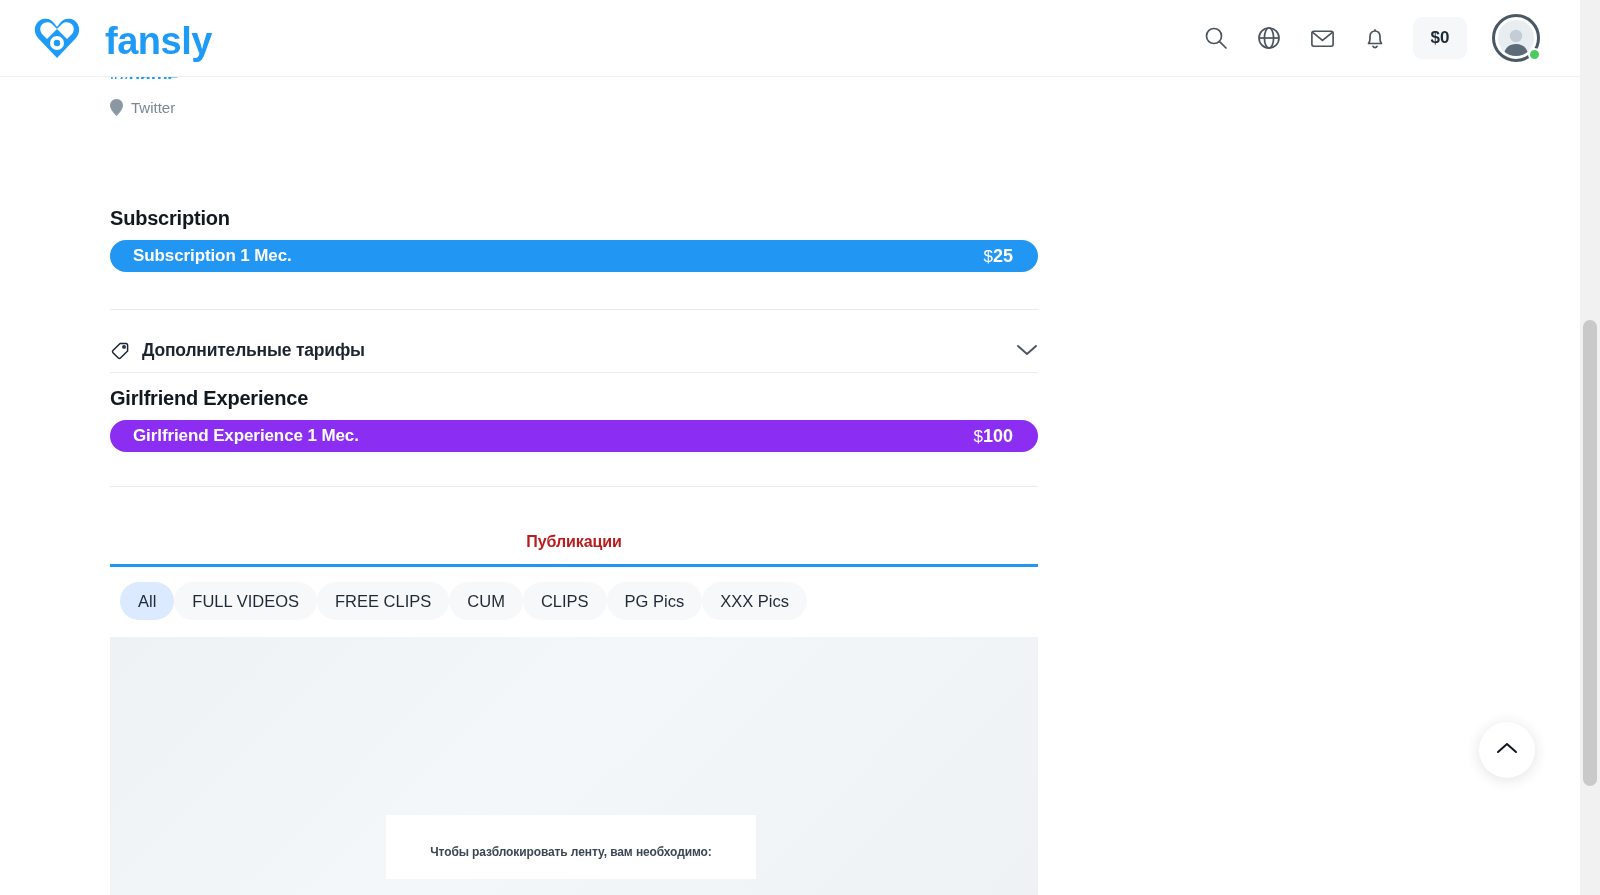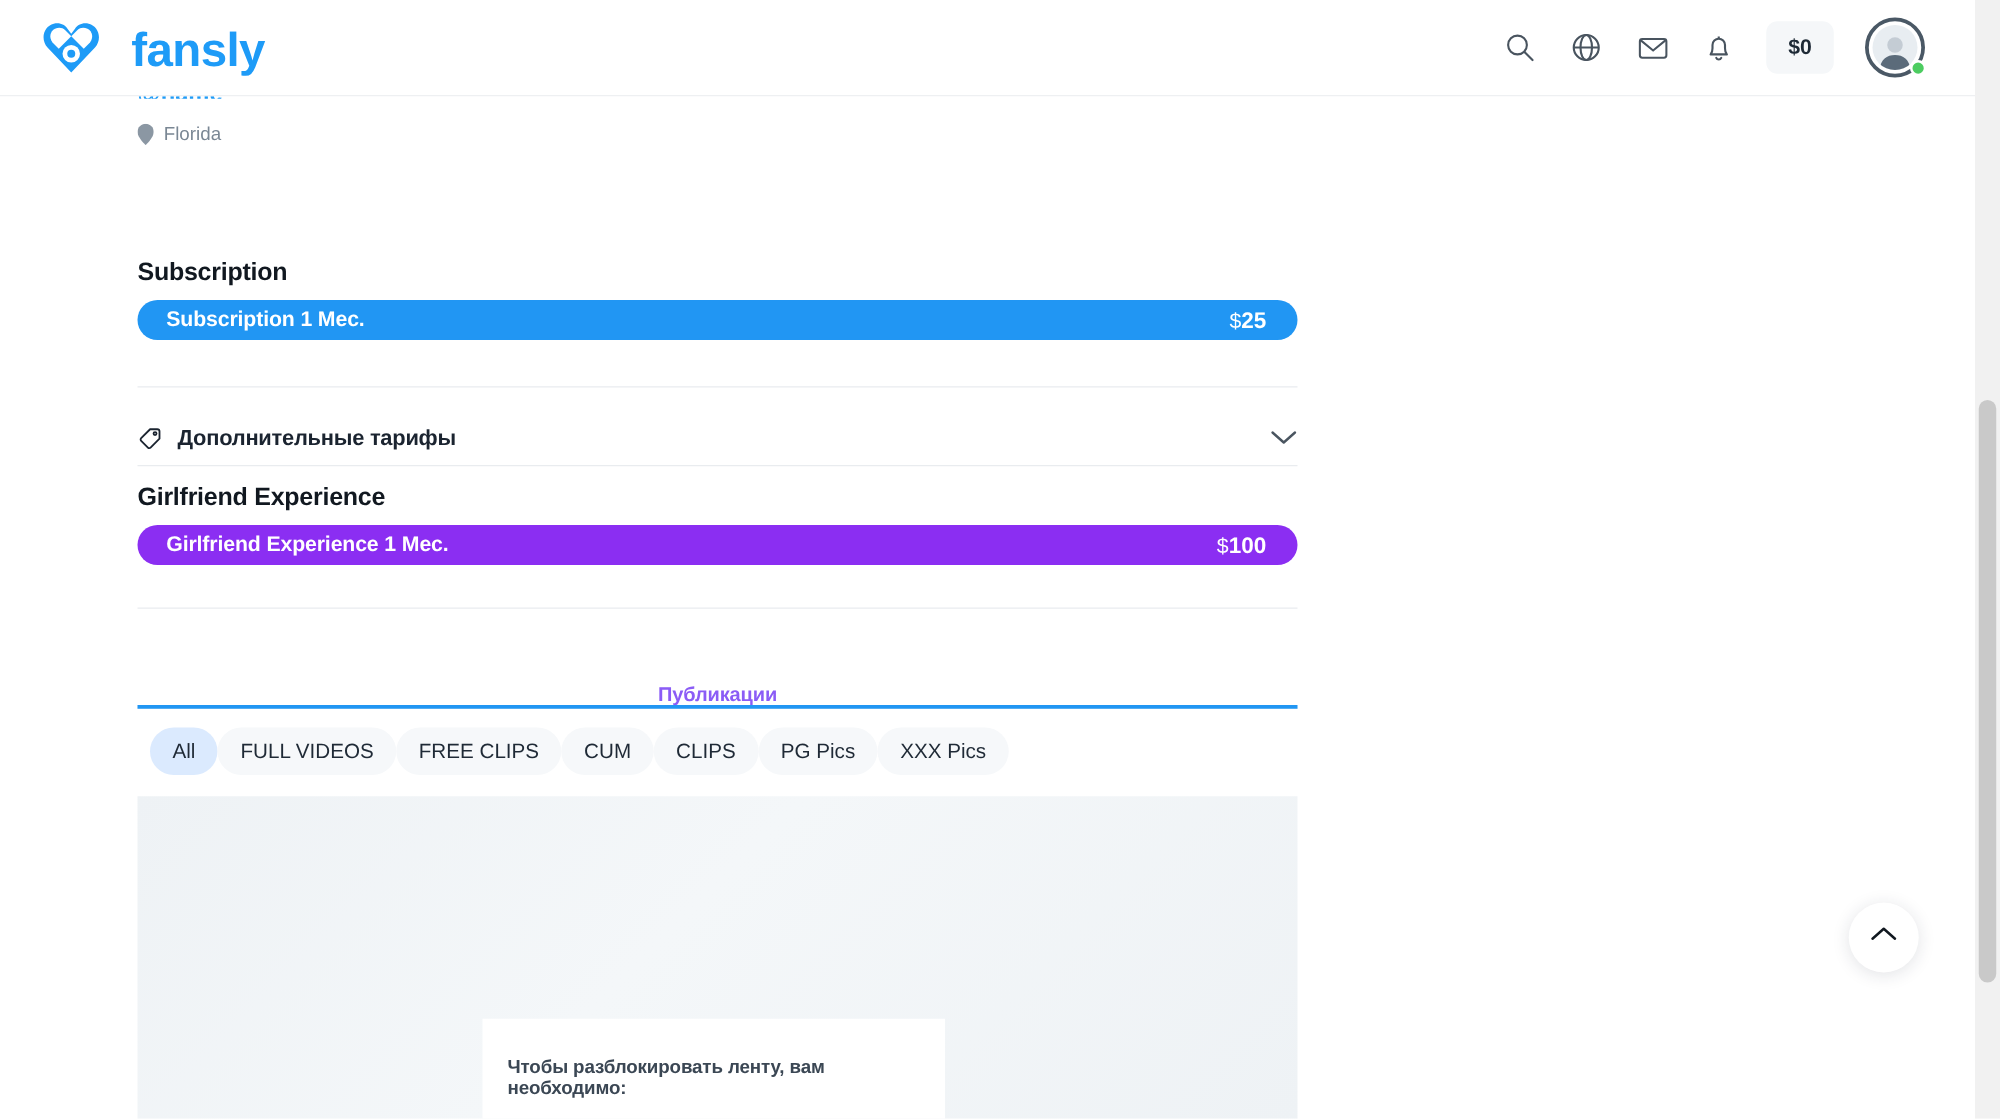--- a/index.html
+++ b/index.html
@@ -165,21 +165,21 @@
     display: flex;
     border-bottom: 1px solid #e9ecef;
   }
   .tab {
     flex: 1 1 0;
     display: flex; align-items: center; justify-content: center;
     font-size: 16px; font-weight: 700; color: #3b4754;
     cursor: pointer; position: relative;
     letter-spacing: -0.1px;
   }
-  .tab.active { color: #8b5cf6; align-items: flex-end; }
+  .tab.active { color: #b91c1c; }
   .tab.active::after {
     content: ""; position: absolute;
     left: 0; right: 0; bottom: -1px; height: 3px;
     background: #2196f3;
   }
 
   
   .chips {
     position: absolute; left: 120px; top: 505px;
     display: flex; 
@@ -202,22 +202,22 @@
     overflow: hidden;
   }
   .lock-card {
     position: absolute; left: 276px; top: 178px;
     width: 370px; background: #fff;
     padding: 30px 20px 20px;
     display: flex; flex-direction: column; align-items: center;
     gap: 14px;
   }
   .lock-head {
-    font-size: 15px; font-weight: 700; color: #3b4754;
-    text-align: left; letter-spacing: -0.1px;
+    font-size: 12px; font-weight: 700; color: #3b4754;
+    text-align: right; letter-spacing: -0.1px;
   }
 
   
   .fab {
     position: absolute; left: 1479px; top: 722px;
     width: 56px; height: 56px; border-radius: 50%;
     background: #fff;
     box-shadow: 0 2px 14px rgba(30,40,60,0.13);
     display: flex; align-items: center; justify-content: center;
     cursor: pointer; z-index: 40;
@@ -307,21 +307,21 @@
 
     <div class="handle-clip">@name</div>
 
     <div class="loc-row">
       <span>
         <svg width="13" height="17" viewBox="0 0 13 17" fill="#8b97a3">
           <path d="M6.5 0 C2.9 0 0 2.9 0 6.5 C0 11 6.5 17 6.5 17 C6.5 17 13 11 13 6.5 C13 2.9 10.1 0 6.5 0 Z"></path>
           <circle cx="6.5" cy="6.3" r="2.3" fill="#ffffff" fill-opacity="0"></circle>
         </svg>
       </span>
-      <span>Florida</span>
+      <span>Twitter</span>
     </div>
 
 
     <div class="sec-title" id="sub-title">Subscription</div>
 
     <button class="price-btn" id="sub-btn">
       <span class="pname">Subscription 1 Mec.</span>
       <span class="pval"><span class="cur">$</span><span>25</span></span>
     </button>
 

